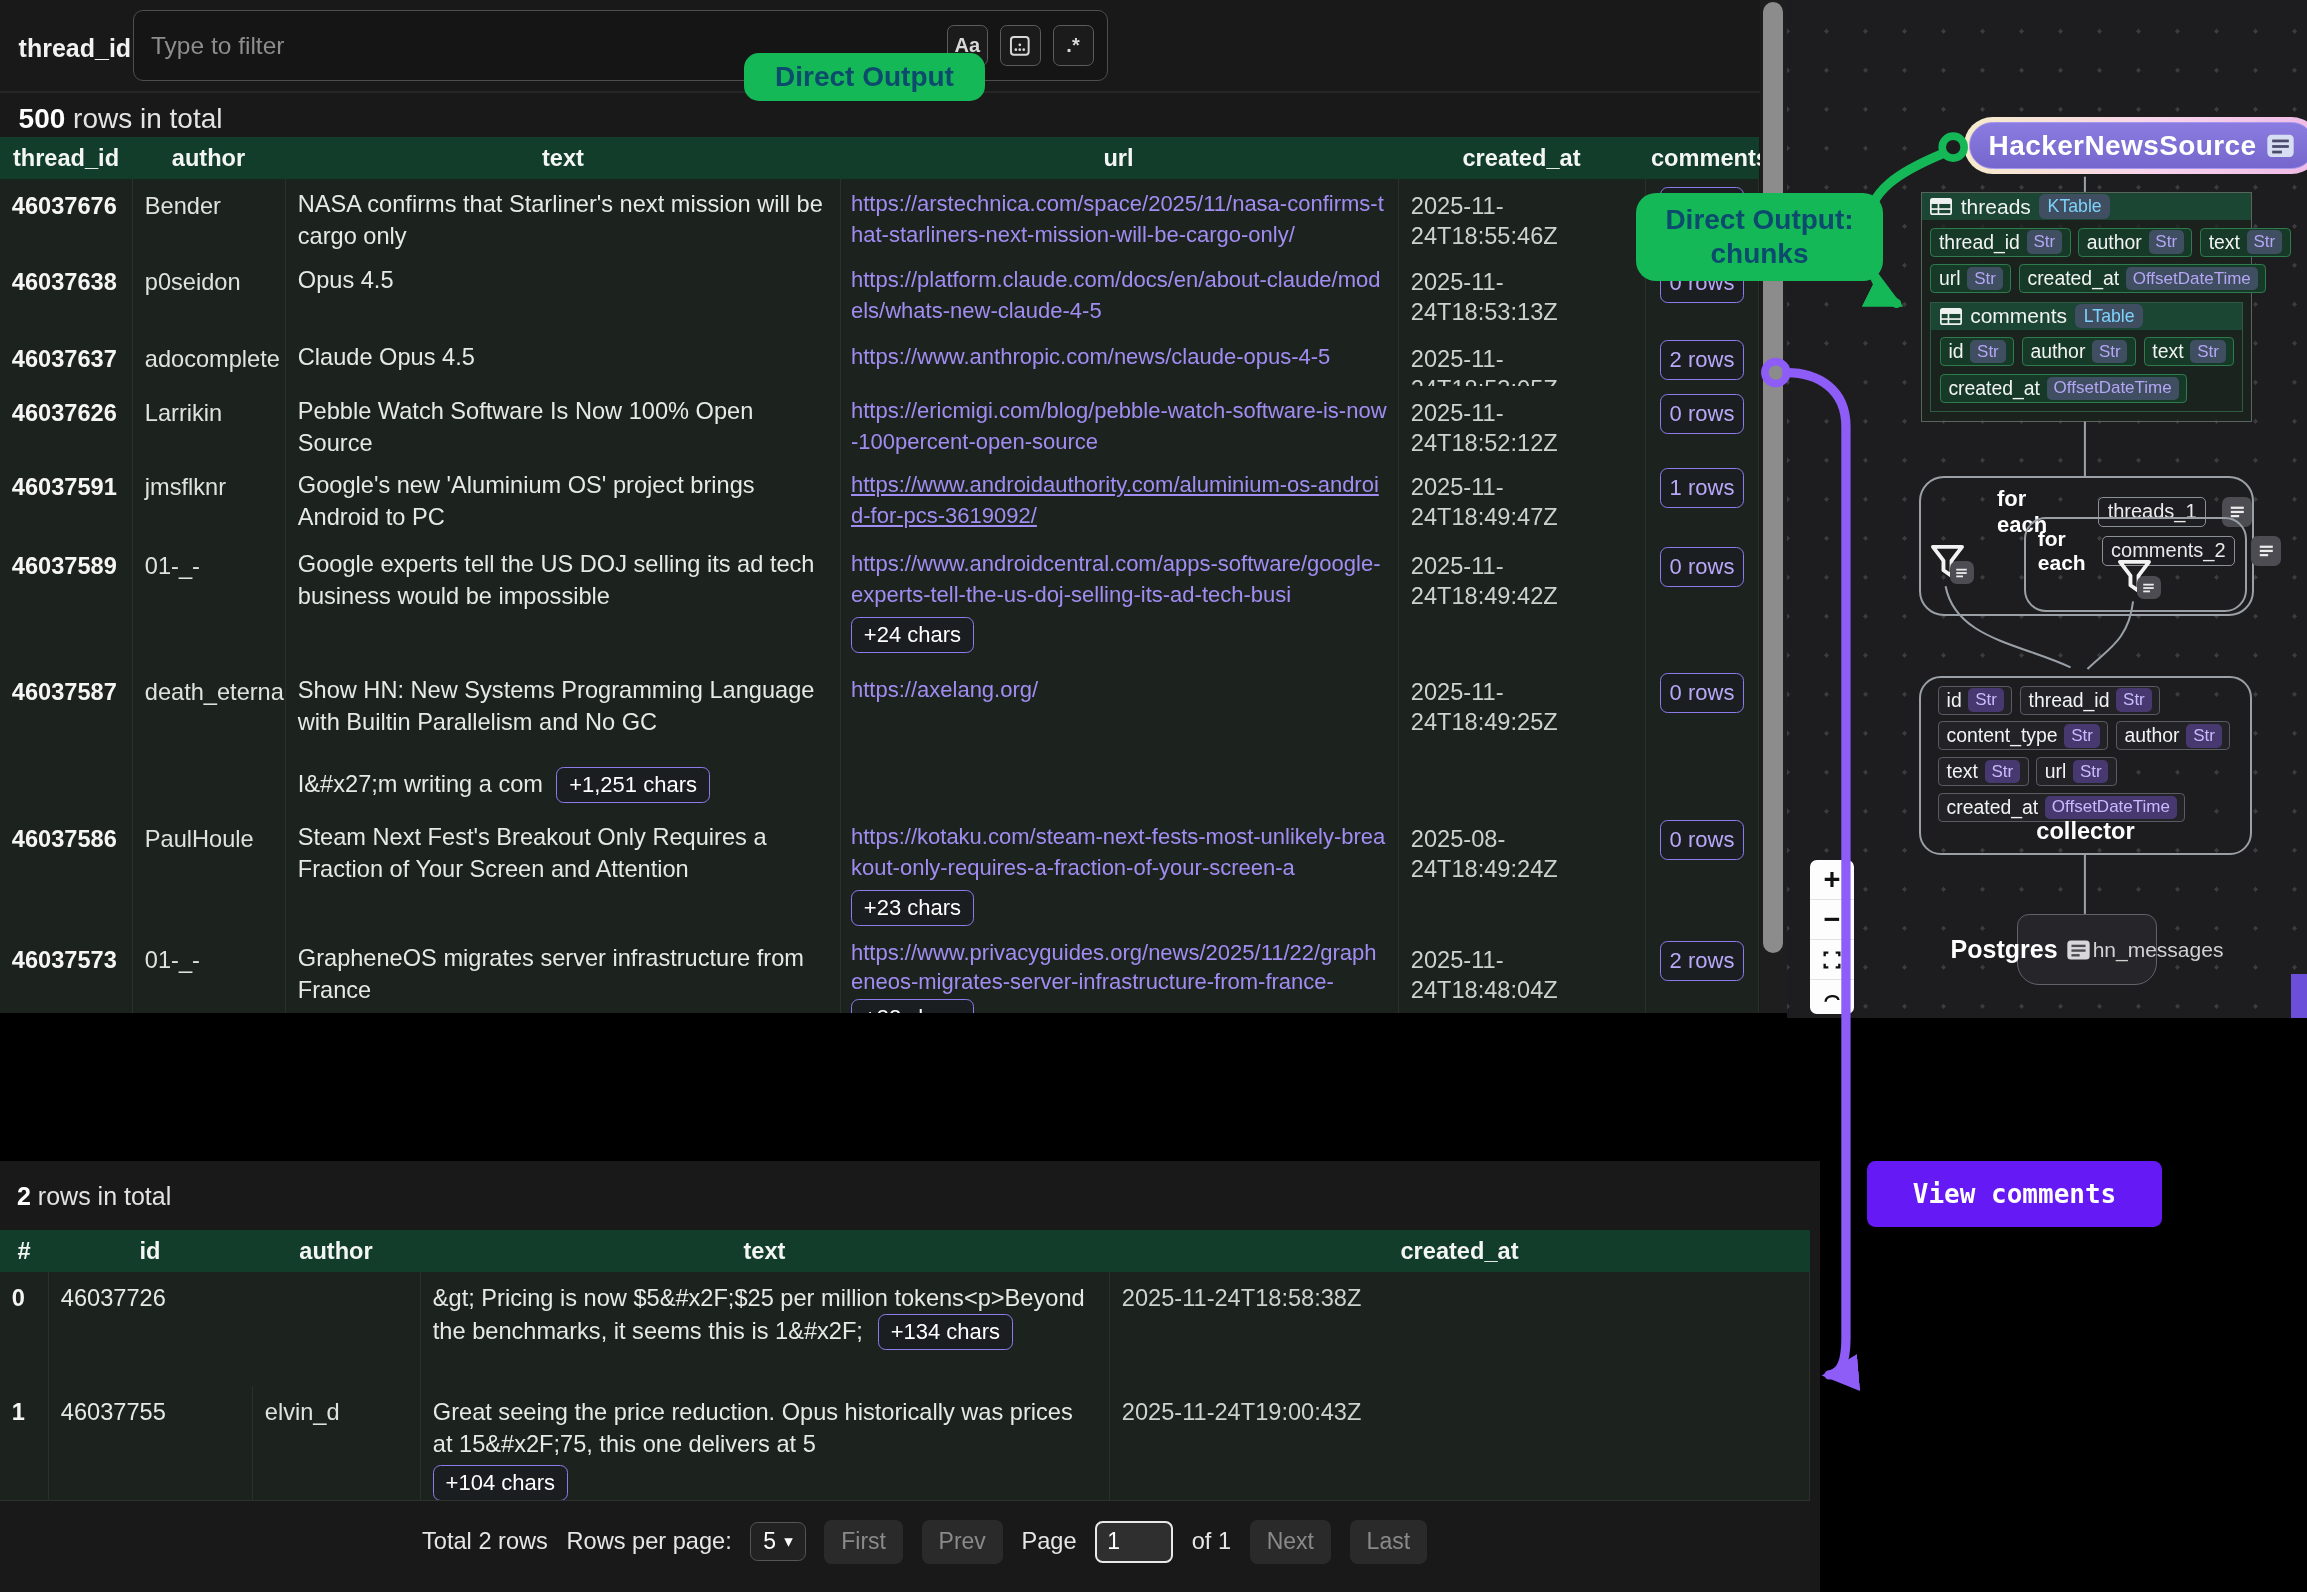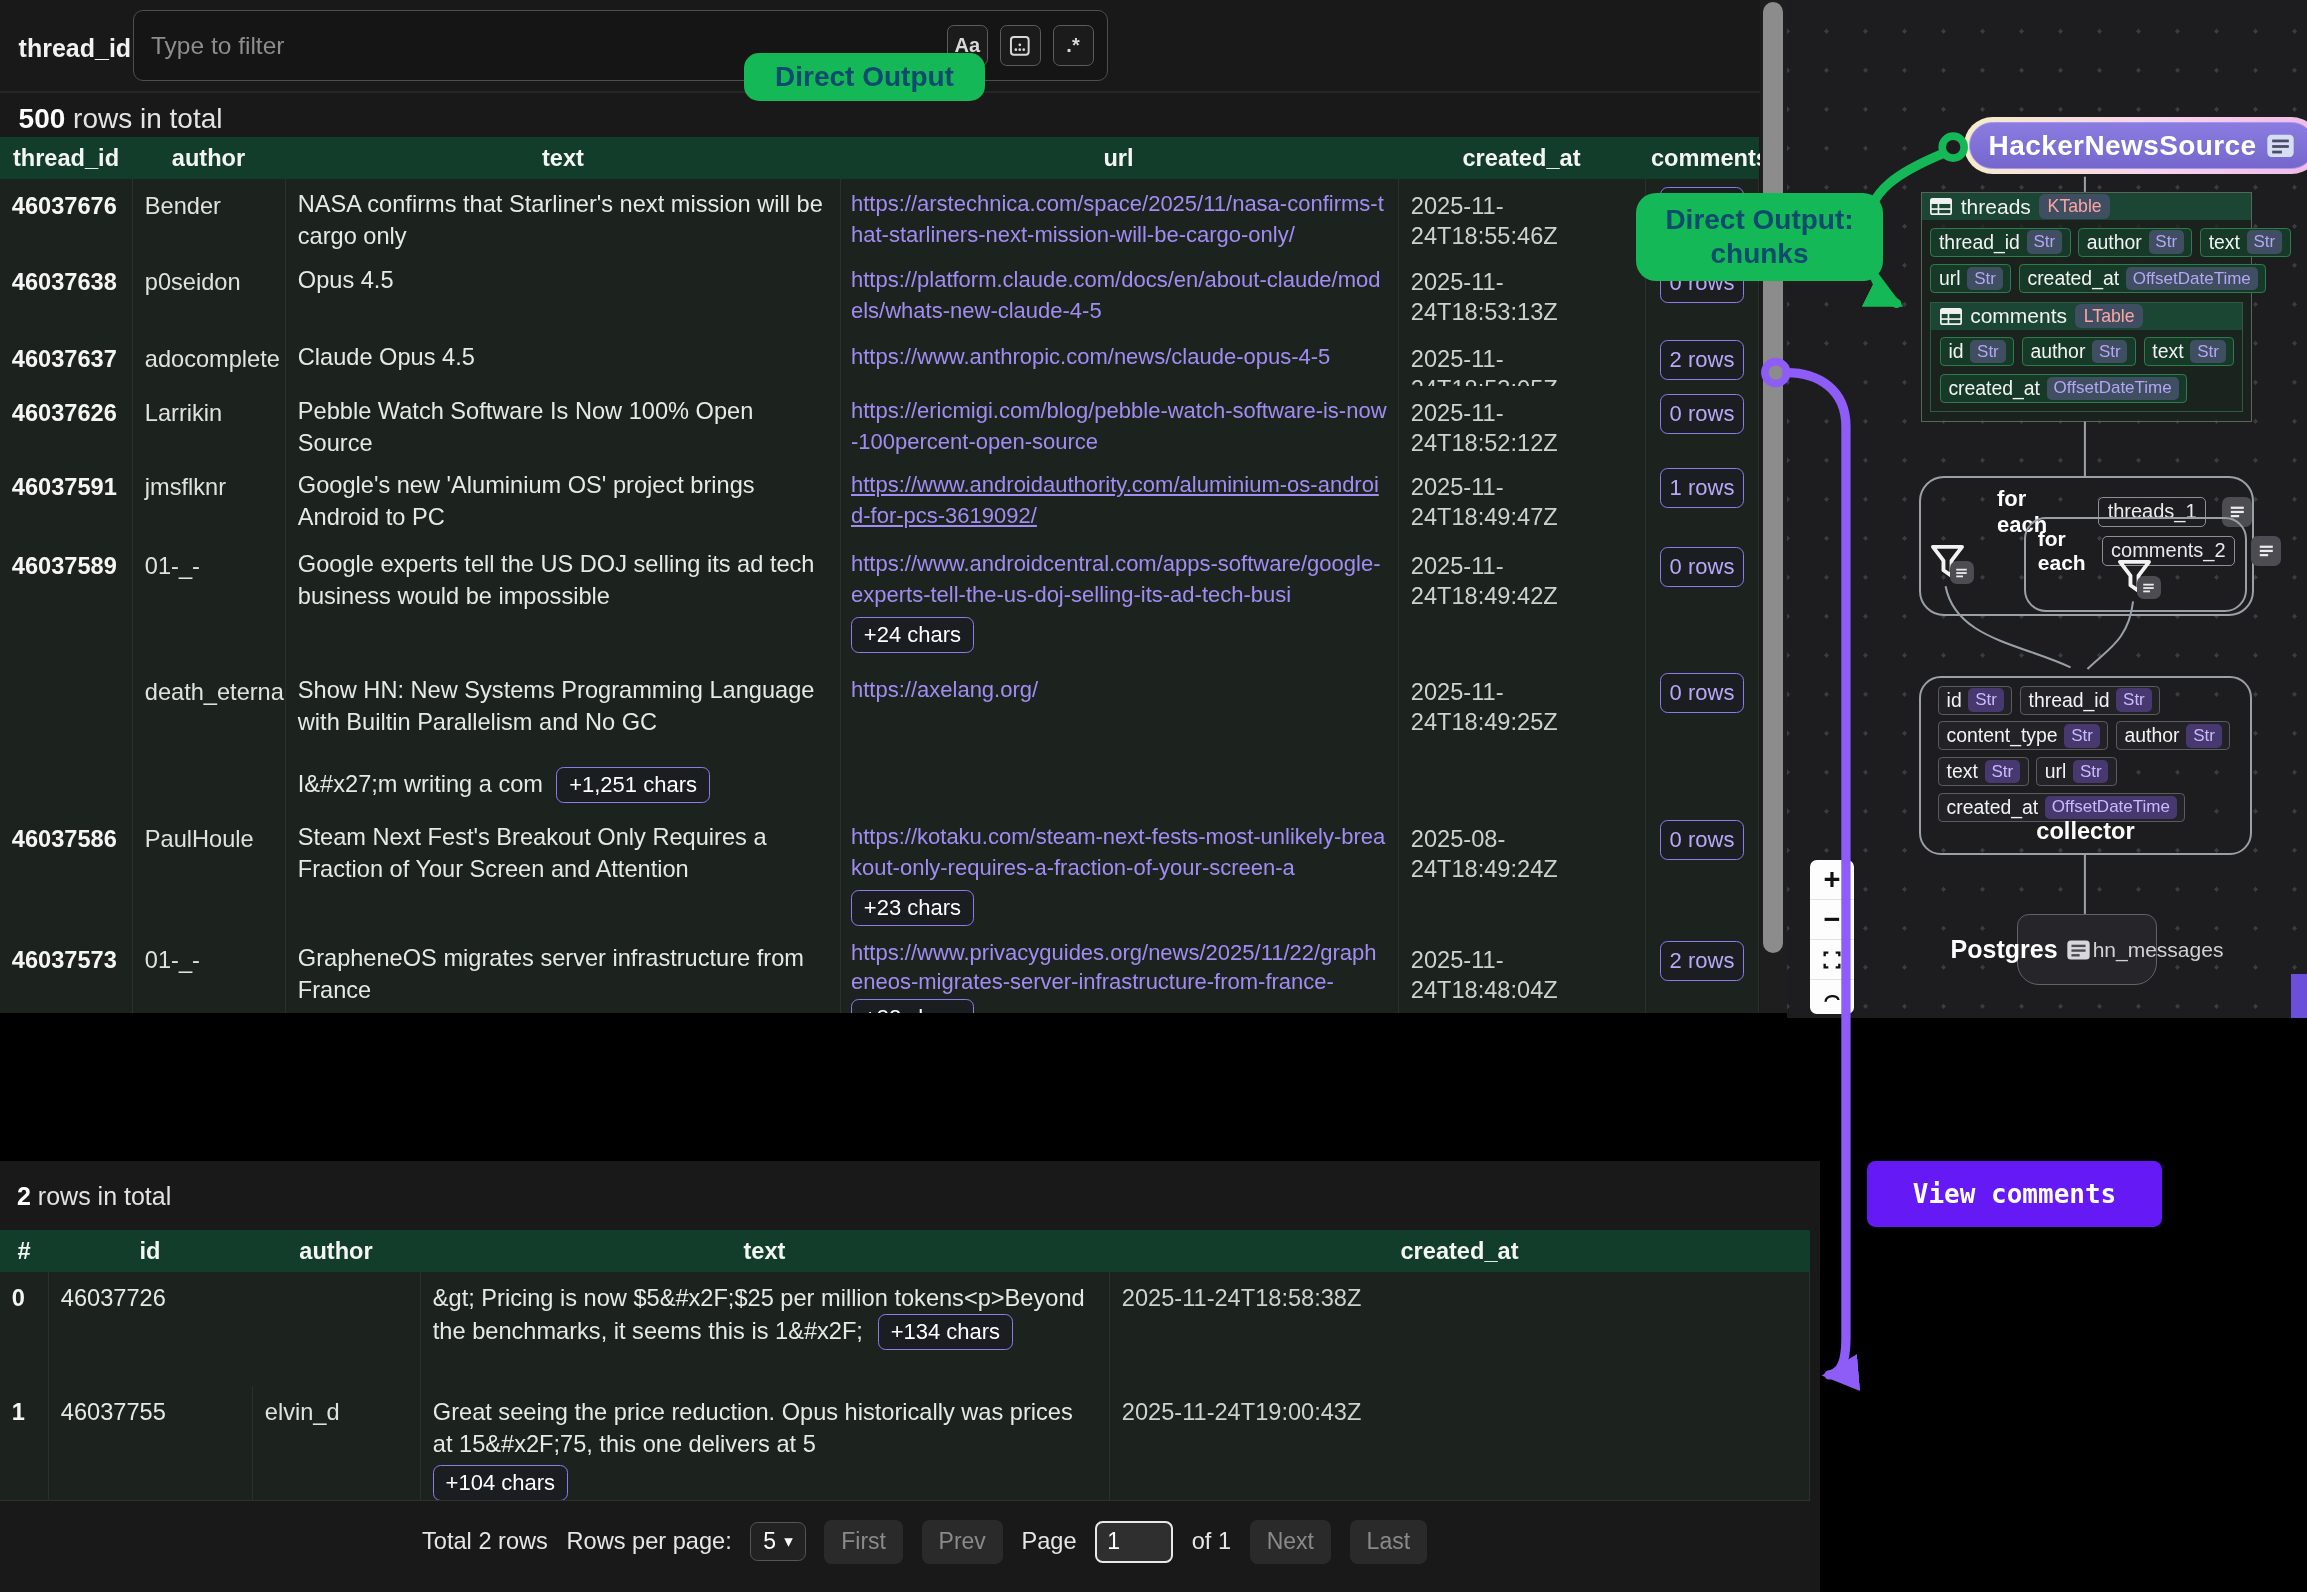--- a/index.html
+++ b/index.html
@@ -57,21 +57,21 @@
   .node{z-index:20;}
   .pill-glow{left:1964px;top:117px;padding:5px;border-radius:39px;z-index:21;
       background:linear-gradient(100deg,#f6ecc9,#f8d3ec 55%,#efb9e6);}
   .pill{height:47px;border-radius:34px;background:linear-gradient(180deg,#8a7ce0,#7466cc);
       border:1.7px solid #a495ee;display:flex;align-items:center;gap:10px;padding:0 18.6px;box-sizing:border-box;}
   .pill b{font-size:28px;color:#fff;letter-spacing:0.4px;}
   .schema-box{left:1921px;top:192px;width:331px;height:230px;border:1.7px solid #59655c;
       background:rgba(26,35,29,.72);box-sizing:border-box;}
   .schema-header{height:27px;background:#1c4634;display:flex;align-items:center;gap:8.4px;padding:0 8.4px;}
   .schema-header .nm{font-size:21px;color:#f0f3f1;}
-  .type-badge{background:#3f4e60;color:#fca5a5;font-size:17.7px;border-radius:5.9px;padding:1.7px 8.4px;}
+  .type-badge{background:#3f4e60;color:#7dd3fc;font-size:17.7px;border-radius:5.9px;padding:1.7px 8.4px;}
   .chip-row{display:flex;gap:7.6px;margin:7.6px 8.4px 0 8.4px;}
   .chip{display:flex;align-items:center;gap:6.8px;height:29px;padding:0 7.6px;border-radius:4.2px;
       border:1.7px solid #2e7c4e;background:#173a28;box-sizing:border-box;}
   .chip .nm{font-size:19.4px;color:#f2f4f3;white-space:nowrap;}
   .chip .ty{background:#3f4e60;color:#b4a6f4;font-size:17px;border-radius:5px;padding:1.7px 6.8px;white-space:nowrap;}
   .sub-box{margin:8.4px 8.4px 0 8.4px;border:1.7px solid #2e5a42;background:#1b231e;}
   .collector-chip{border-color:#5b5b63;background:#232327;}
   .collector-chip .ty{background:#47386f;color:#c9baff;}
   .foreach-box{left:1919px;top:476px;width:335px;height:140px;border:2.1px solid #9aa0a6;border-radius:25px;box-sizing:border-box;}
   .foreach-inner{left:103px;top:39px;width:223px;height:95px;border:2.1px solid #9aa0a6;border-radius:22px;box-sizing:border-box;}
@@ -233,20 +233,21 @@
     <div class="cell c1">01-_-</div>
     <div class="cell c2"><span>Google experts tell the US DOJ selling its ad tech business would be impossible</span></div>
     <div class="cell c3"><a class="link">https://www.androidcentral.com/apps-software/google-experts-tell-the-us-doj-selling-its-ad-tech-busi</a><button class="chars-btn">+24 chars</button></div>
     <div class="cell c4">2025-11-24T18:49:42Z</div>
     <div class="cell c5">
         <button class="rows-btn">0 rows</button>
       </div>
   </div>
 
   <div class="trow" style="top:665px;height:147px">
+    <div class="cell c0">46037587</div>
     <div class="cell c1">death_eternal</div>
     <div class="cell c2">
       <span>Show HN: New Systems Programming Language with Builtin Parallelism and No GC</span>
       <div class="tspacer"></div>
       <span>I&amp;#x27;m writing a com</span>
       <button class="chars-btn" style="margin-left:6.8px">+1,251 chars</button>
     </div>
     <div class="cell c3">
         <a class="link">https://axelang.org/</a>
       </div>

